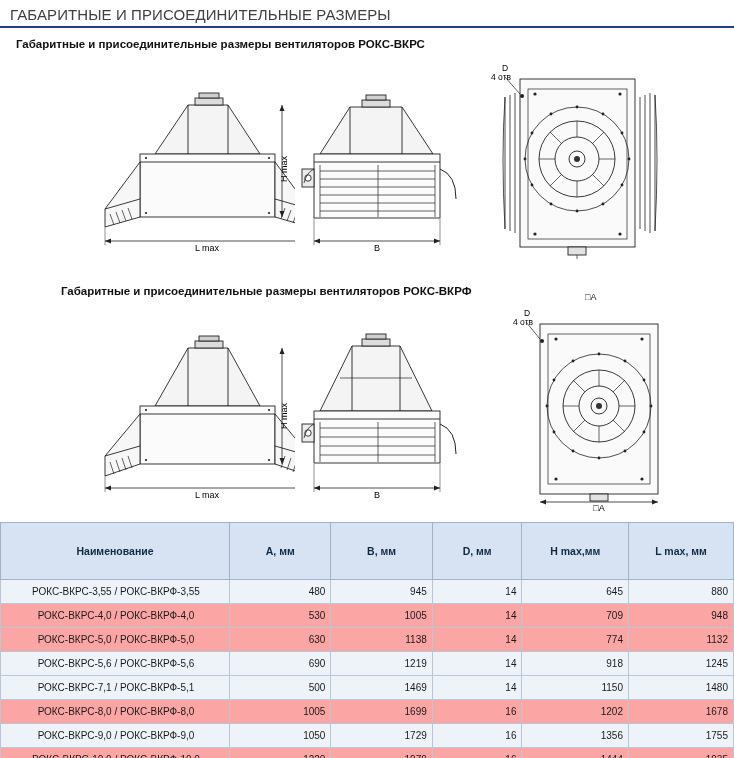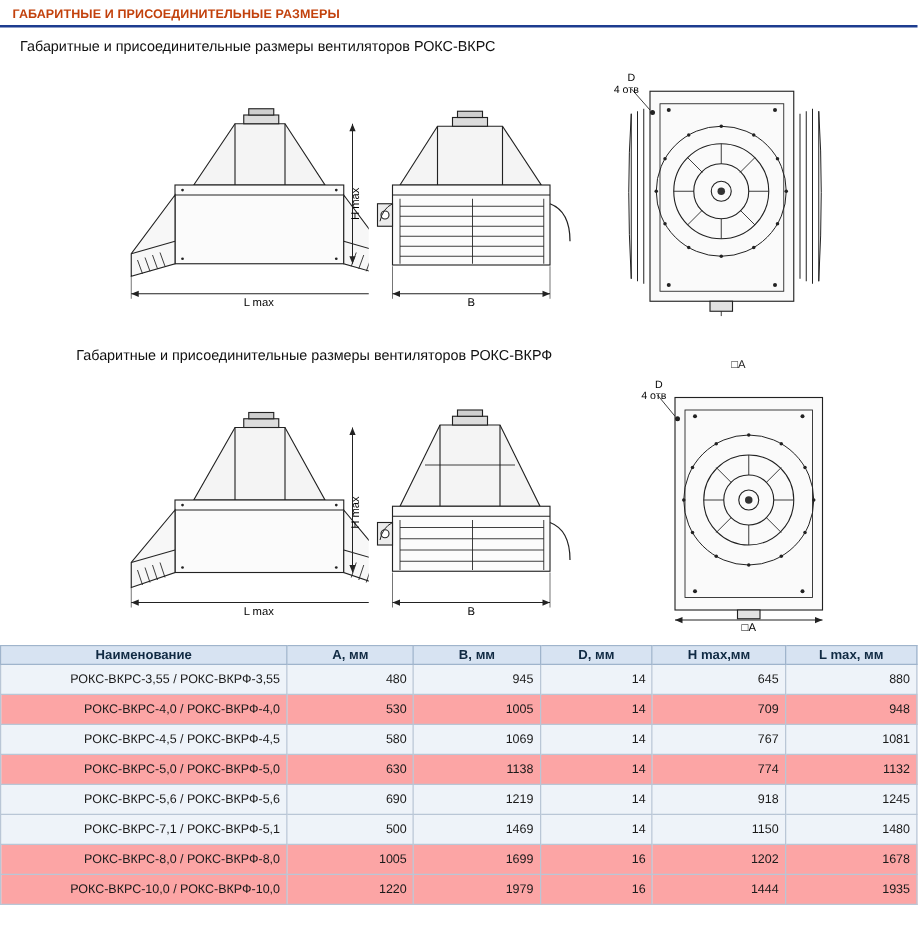--- a/index.html
+++ b/index.html
@@ -15,34 +15,34 @@
     position: relative;
     overflow: hidden;
   }
   .page {
     width: 734px;
     height: 758px;
     position: relative;
   }
   
   .page-title {
-    font-size: 10px;
-    font-weight: bold;
-    color: #c2410c;
+    font-size: 15px;
+    font-weight: normal;
+    color: #404040;
     padding: 6px 0 3px 10px;
     letter-spacing: 0.1px;
   }
   .title-rule {
     height: 2px;
     background: #1d3c8f;
     margin: 0 0 10px 0;
   }
   .section-title {
     font-size: 11.5px;
-    font-weight: normal;
+    font-weight: bold;
     color: #111;
     margin: 0 0 4px 16px;
   }
   
   .drawings {
     position: relative;
     height: 205px;
     margin-bottom: 6px;
   }
   .drawings.second { height: 215px; }
@@ -59,33 +59,33 @@
   table.spec {
     border-collapse: collapse;
     width: 734px;
     font-size: 10.5px;
   }
   table.spec th {
     background: #d7e3f2;
     border: 1px solid #9fb4cc;
     font-size: 10.5px;
     font-weight: bold;
-    padding: 1px 4px;
+    padding: 22px 4px;
     text-align: center;
     color: #102a43;
   }
   table.spec td {
     border: 1px solid #b9c6d6;
     padding: 4px 5px;
     text-align: right;
     font-size: 10px;
     height: 15px;
   }
   table.spec td.name {
-    text-align: right;
+    text-align: center;
     padding-left: 7px;
   }
   table.spec tr.odd td { background: #eef3f9; }
   table.spec tr.even td { background: #fca5a5; }
 
   .col-name { width: 236px; }
   .col-a { width: 100px; }
   .col-b { width: 100px; }
   .col-d { width: 88px; margin-left: 25px; }
   .col-h { width: 104px; }
@@ -422,28 +422,20 @@
           <td>880</td>
         </tr>
         <tr class="even">
           <td class="name">РОКС-ВКРС-4,0 / РОКС-ВКРФ-4,0</td>
           <td>530</td>
           <td>1005</td>
           <td>14</td>
           <td>709</td>
           <td>948</td>
         </tr>
-        <tr class="odd">
-          <td class="name">РОКС-ВКРС-4,5 / РОКС-ВКРФ-4,5</td>
-          <td>580</td>
-          <td>1069</td>
-          <td>14</td>
-          <td>767</td>
-          <td>1081</td>
-        </tr>
         <tr class="even">
           <td class="name">РОКС-ВКРС-5,0 / РОКС-ВКРФ-5,0</td>
           <td>630</td>
           <td>1138</td>
           <td>14</td>
           <td>774</td>
           <td>1132</td>
         </tr>
         <tr class="odd">
           <td class="name">РОКС-ВКРС-5,6 / РОКС-ВКРФ-5,6</td>
@@ -462,20 +454,28 @@
           <td>1480</td>
         </tr>
         <tr class="even">
           <td class="name">РОКС-ВКРС-8,0 / РОКС-ВКРФ-8,0</td>
           <td>1005</td>
           <td>1699</td>
           <td>16</td>
           <td>1202</td>
           <td>1678</td>
         </tr>
+        <tr class="odd">
+          <td class="name">РОКС-ВКРС-9,0 / РОКС-ВКРФ-9,0</td>
+          <td>1050</td>
+          <td>1729</td>
+          <td>16</td>
+          <td>1356</td>
+          <td>1755</td>
+        </tr>
         <tr class="even">
           <td class="name">РОКС-ВКРС-10,0 / РОКС-ВКРФ-10,0</td>
           <td>1220</td>
           <td>1979</td>
           <td>16</td>
           <td>1444</td>
           <td>1935</td>
         </tr>
 
       </tbody>

